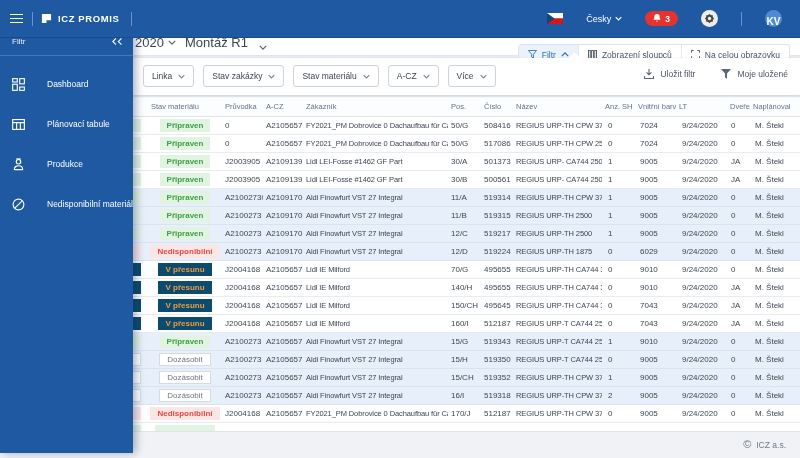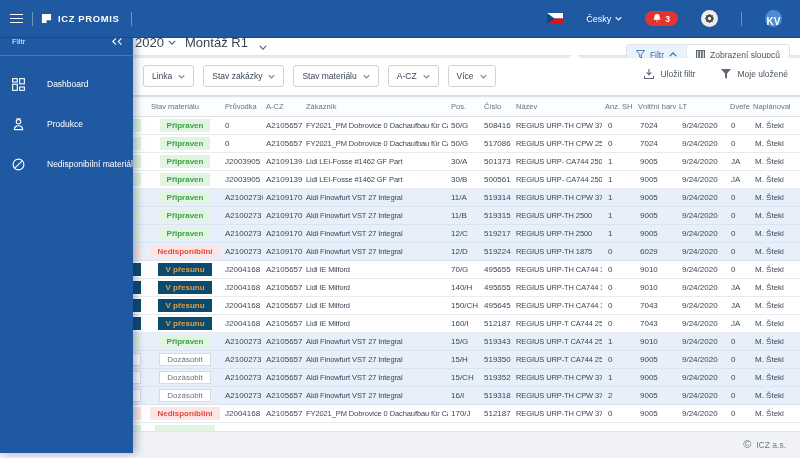--- a/index.html
+++ b/index.html
@@ -169,20 +169,26 @@
         </svg>
     </div>
     <div class="seg">
       <svg width="9" height="9" viewBox="0 0 10 10">
           <rect x="0.5" y="0.5" width="2" height="9" fill="none" stroke="currentColor"></rect>
           <rect x="4" y="0.5" width="2" height="9" fill="none" stroke="currentColor"></rect>
           <rect x="7.5" y="0.5" width="2" height="9" fill="none" stroke="currentColor"></rect>
         </svg>
       <span>Zobrazení sloupců</span>
     </div>
+    <div class="seg">
+      <svg width="9" height="9" viewBox="0 0 10 10">
+          <path d="M0.5 3V0.5H3M7 0.5h2.5V3M9.5 7v2.5H7M3 9.5H0.5V7" fill="none" stroke="currentColor" stroke-width="1.1"></path>
+        </svg>
+      <span>Na celou obrazovku</span>
+    </div>
   </div>
 </div>
 
 <div class="caret-notch"></div>
 
 <div class="filter-panel">
   <div class="chips" id="chips">
       <div class="chip">
         <span>Linka</span>
         <svg width="7" height="5" viewBox="0 0 10 6">
@@ -602,20 +608,27 @@
       <svg width="13" height="13" viewBox="0 0 14 14">
           <rect x="0.7" y="0.7" width="5" height="3.6" fill="none" stroke="currentColor" stroke-width="1.2"></rect>
           <rect x="8.3" y="0.7" width="5" height="5.6" fill="none" stroke="currentColor" stroke-width="1.2"></rect>
           <rect x="0.7" y="6.7" width="5" height="6.6" fill="none" stroke="currentColor" stroke-width="1.2"></rect>
           <rect x="8.3" y="9.7" width="5" height="3.6" fill="none" stroke="currentColor" stroke-width="1.2"></rect>
         </svg>
       <span>Dashboard</span>
     </div>
     <div class="m-item">
       <svg width="13" height="13" viewBox="0 0 14 14">
+          <rect x="0.7" y="1.7" width="12.6" height="10.6" fill="none" stroke="currentColor" stroke-width="1.2"></rect>
+          <path d="M0.7 5h12.6M5 5v7.3M9 5v7.3" stroke="currentColor" stroke-width="1.2"></path>
+        </svg>
+      <span>Plánovací tabule</span>
+    </div>
+    <div class="m-item">
+      <svg width="13" height="13" viewBox="0 0 14 14">
           <circle cx="7" cy="4" r="2.4" fill="none" stroke="currentColor" stroke-width="1.2"></circle>
           <path d="M2.5 12.5c0-2.6 2-4.2 4.5-4.2s4.5 1.6 4.5 4.2z" fill="none" stroke="currentColor" stroke-width="1.2"></path>
           <path d="M4.5 1h5" stroke="currentColor" stroke-width="1.2"></path>
         </svg>
       <span>Produkce</span>
     </div>
     <div class="m-item">
       <svg width="13" height="13" viewBox="0 0 14 14">
           <circle cx="7" cy="7" r="5.8" fill="none" stroke="currentColor" stroke-width="1.2"></circle>
           <path d="M3 11L11 3" stroke="currentColor" stroke-width="1.2"></path>

